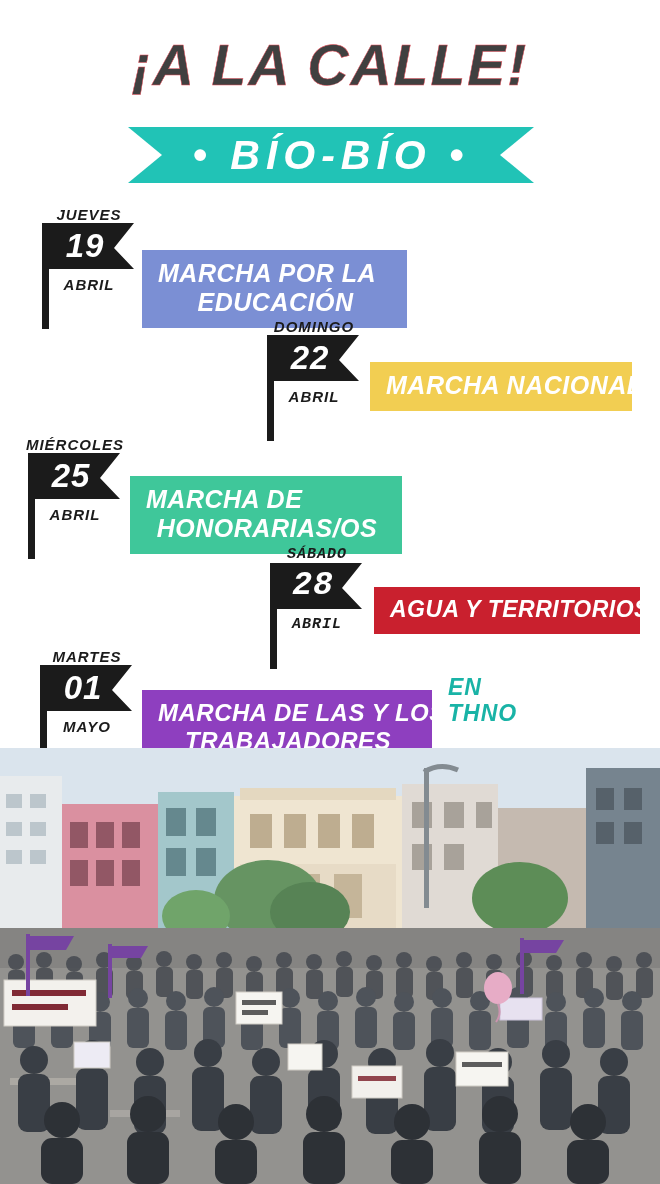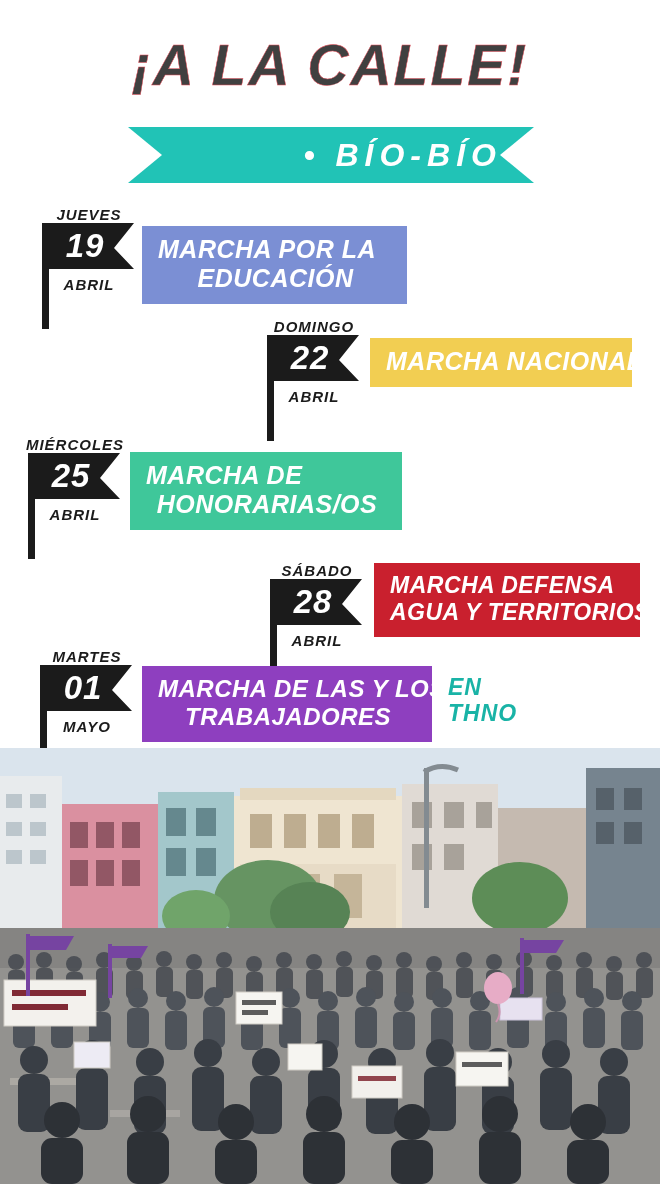--- a/index.html
+++ b/index.html
@@ -38,22 +38,22 @@
     left: 128px;
     width: 406px;
     height: 56px;
   }
   .ribbon svg { display: block; }
   .ribbon-text {
     position: absolute;
     top: 134px;
     left: 128px;
     width: 406px;
-    text-align: right;
-    font-size: 32px;
+    text-align: center;
+    font-size: 41px;
     line-height: 42px;
     font-weight: bold;
     font-style: italic;
     letter-spacing: 6px;
     color: #ffffff;
   }
 
   
   .event {
     position: absolute;
@@ -120,20 +120,21 @@
   
   .banner {
     position: absolute;
     padding: 9px 14px 11px 16px;
     color: #ffffff;
     font-weight: bold;
     font-style: italic;
     font-size: 25px;
     line-height: 29px;
     letter-spacing: 0.5px;
+    margin-top: 24px;
   }
   .banner .l1, .banner .l2 { display: block; white-space: nowrap; }
   .banner.center-second .l2 { text-align: center; }
 
   .extra-note {
     position: absolute;
     font-size: 23px;
     line-height: 26px;
     font-weight: bold;
     font-style: italic;
@@ -222,35 +223,34 @@
       </div>
       <div class="month">ABRIL</div>
     </div>
     <div class="banner center-second" style="left:130px; top:452px; width:272px; background:#3fc79a;">
       <span class="l1">MARCHA  DE</span>
       <span class="l2">HONORARIAS/OS</span>
     </div>
   </div>
 
   <div class="event">
-    <div class="flag" style="left:262px; top:562px;">
+    <div class="flag" style="left:262px; top:546px;font-family:Liberation Mono, monospace;">
       <div class="weekday">SÁBADO</div>
       <div class="daywrap">
         <div class="pole"></div>
         <div class="flagshape">
           <svg width="95" height="52" viewBox="0 0 95 52" xmlns="http://www.w3.org/2000/svg">
             <path d="M0 0 H92 L72 25 L92 46 H0 Z" fill="#1b1b1b"></path>
           </svg>
         </div>
         <div class="day">28</div>
       </div>
       <div class="month">ABRIL</div>
     </div>
     <div class="banner" style="left:374px; top:563px; width:266px; background:#c9202e; font-size:23px; line-height:27px;">
-      <span class="l1">MARCHA DEFENSA</span>
       <span class="l2">AGUA Y TERRITORIOS</span>
     </div>
   </div>
 
   <div class="event">
     <div class="flag" style="left:32px; top:648px;">
       <div class="weekday">MARTES</div>
       <div class="daywrap">
         <div class="pole"></div>
         <div class="flagshape">

